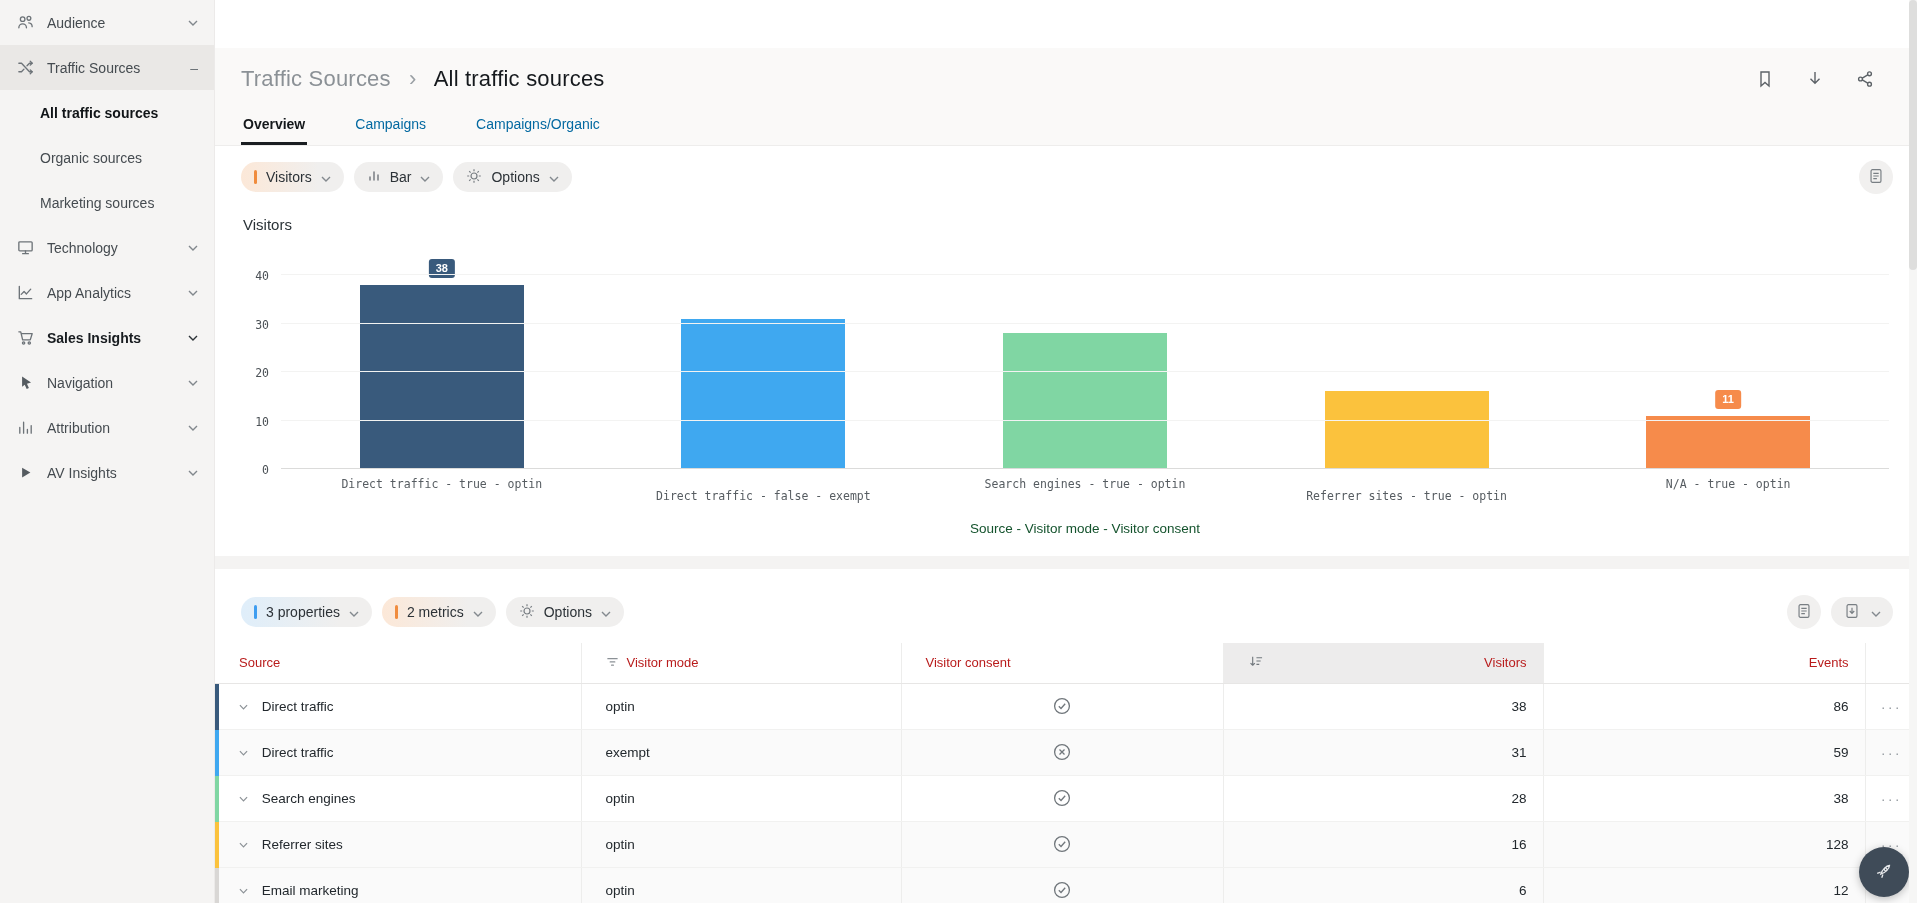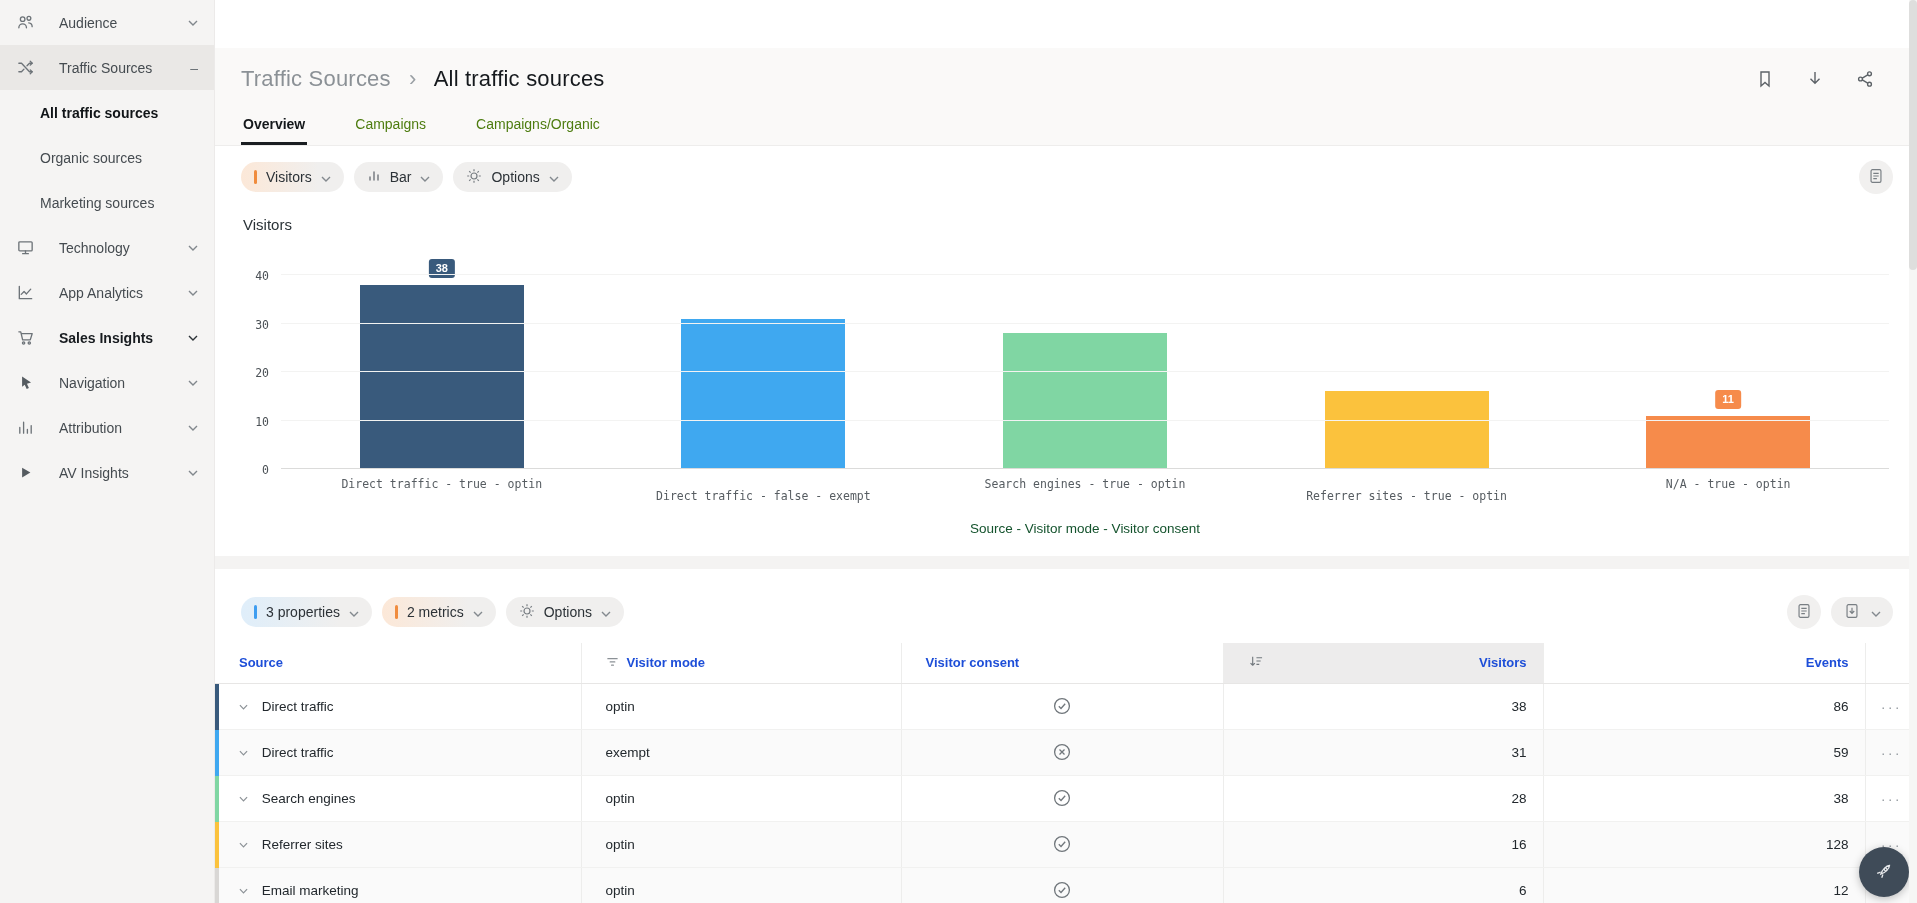--- a/index.html
+++ b/index.html
@@ -1,42 +1,42 @@
 <!DOCTYPE html>
 <html><head>
 <meta charset="utf-8">
 <style>
   * { margin:0; padding:0; box-sizing:border-box; }
   html,body { width:1917px; height:903px; overflow:hidden; font-family:"Liberation Sans",sans-serif; background:#fff; color:#22282d; }
   .app { display:flex; width:1917px; height:903px; position:relative; }
 
   
   .sidebar { width:215px; min-width:215px; background:#f5f4f3; border-right:1px solid #eceae9; padding-top:0; }
-  .side-item { height:45px; display:flex; align-items:center; gap:24px; padding:0 16px 0 15px; font-size:14px; color:#454b50; cursor:pointer; }
+  .side-item { height:45px; display:flex; align-items:center; gap:12px; padding:0 16px 0 15px; font-size:14px; color:#454b50; cursor:pointer; }
   .side-item .side-icn { width:20px; height:20px; display:flex; align-items:center; justify-content:center; }
   .side-item.sub { padding-left:40px; }
   .side-item.active { background:#eae8e6; }
   .side-item.selected { font-weight:700; color:#101417; }
   .side-item.bold { font-weight:600; color:#171b1f; }
   .side-item.bold .side-trail svg path { stroke:#2b3136; }
   .side-trail { margin-left:auto; color:#6d7378; font-size:14px; display:flex; align-items:center; }
 
   
   .main { flex:1; position:relative; background:#fff; overflow:hidden; }
 
   .band { background:#faf9f8; padding:18px 0 0 26px; border-bottom:1px solid #eeedec;margin-top:48px; }
   .crumb-row { display:flex; align-items:flex-start; }
   .crumbs { font-size:22px; letter-spacing:.2px; }
   .crumb-parent { color:#8b9196; }
   .crumb-sep { color:#9aa0a5; margin:0 12px; }
   .crumb-current { color:#15191d; }
   .head-actions { margin-left:auto; display:flex; gap:26px; margin-right:40px; margin-top:2px; }
   .icon-btn { width:24px; height:24px; display:flex; align-items:center; justify-content:center; cursor:pointer; background:none; border:none; }
   .tabs { display:flex; gap:46px; margin-top:24px; }
-  .tab { padding:0 2px 13px; font-size:14px; color:#4d7c0f; cursor:pointer; }
+  .tab { padding:0 2px 13px; font-size:14px; color:#0369a1; cursor:pointer; }
   .tab.active { color:#14181b; font-weight:600; box-shadow:inset 0 -3px #1a1e22; }
 
   .controls { display:flex; align-items:center; gap:10px; padding:14px 24px 0 26px; }
   .pill { height:30px; border-radius:16px; background:#f0efee; display:inline-flex; align-items:center; gap:9px; padding:0 13px; font-size:14px; color:#2c3237; border:none; cursor:pointer; }
   .pill.tint-orange { background:linear-gradient(90deg,#fce8d8,#f0efee 75%); }
   .pill.tint-blue   { background:linear-gradient(90deg,#dfeefa,#f0efee 75%); }
   .vbar { width:3px; height:14px; border-radius:2px; display:inline-block; }
   .round-btn { width:34px; height:34px; border-radius:50%; background:#f1f0ef; border:none; display:flex; align-items:center; justify-content:center; cursor:pointer; }
   .ml-auto { margin-left:auto; }
   .export-group { margin-left:auto; display:flex; gap:10px; align-items:center; }
@@ -57,21 +57,21 @@
   .badge { position:absolute; bottom:calc(100% + 7px); left:50%; transform:translateX(-50%); color:#fff; font-weight:700; font-size:11px; padding:4px 7px; border-radius:3px; line-height:1; }
   .xlabels { display:flex; margin-left:40px; }
   .xlab { flex:1; text-align:center; font-family:"DejaVu Sans Mono",monospace; font-size:11.5px; color:#565c61; margin-top:8px; }
   .xlab.low { transform:translateY(12px); }
   .caption { text-align:center; margin:30px 0 0 40px; font-size:13.5px; color:#14532d; }
   .sep-band { height:13px; background:#f4f3f2; margin-top:20px; }
 
   
   .table-wrap { padding-top:12px; }
   table { width:100%; border-collapse:collapse; table-layout:fixed; margin-top:14px; }
-  th { height:40px; font-weight:700; font-size:13px; color:#1d4ed8; text-align:left; padding:0 16px 0 24px; border-bottom:1px solid #e7e6e5; cursor:pointer; }
+  th { height:40px; font-weight:400; font-size:13px; color:#b91c1c; text-align:left; padding:0 16px 0 24px; border-bottom:1px solid #e7e6e5; cursor:pointer; }
   th,td { border-right:1px solid #ededec; }
   th:last-child, td:last-child { border-right:none; }
   th.col-visitors { background:#edecec; }
   .th-flex { display:flex; align-items:center; gap:8px; }
   .th-right { display:flex; align-items:center; justify-content:space-between; }
   th.num, td.td-num { text-align:right; padding-right:16px; }
   td { height:46px; font-size:13.5px; color:#22282d; border-bottom:1px solid #f1f1f0; }
   tr.alt td { background:#fafafa; }
   .td-source { position:relative; padding-left:24px; }
   .strip { position:absolute; left:0; top:0; bottom:-1px; width:4px; }

